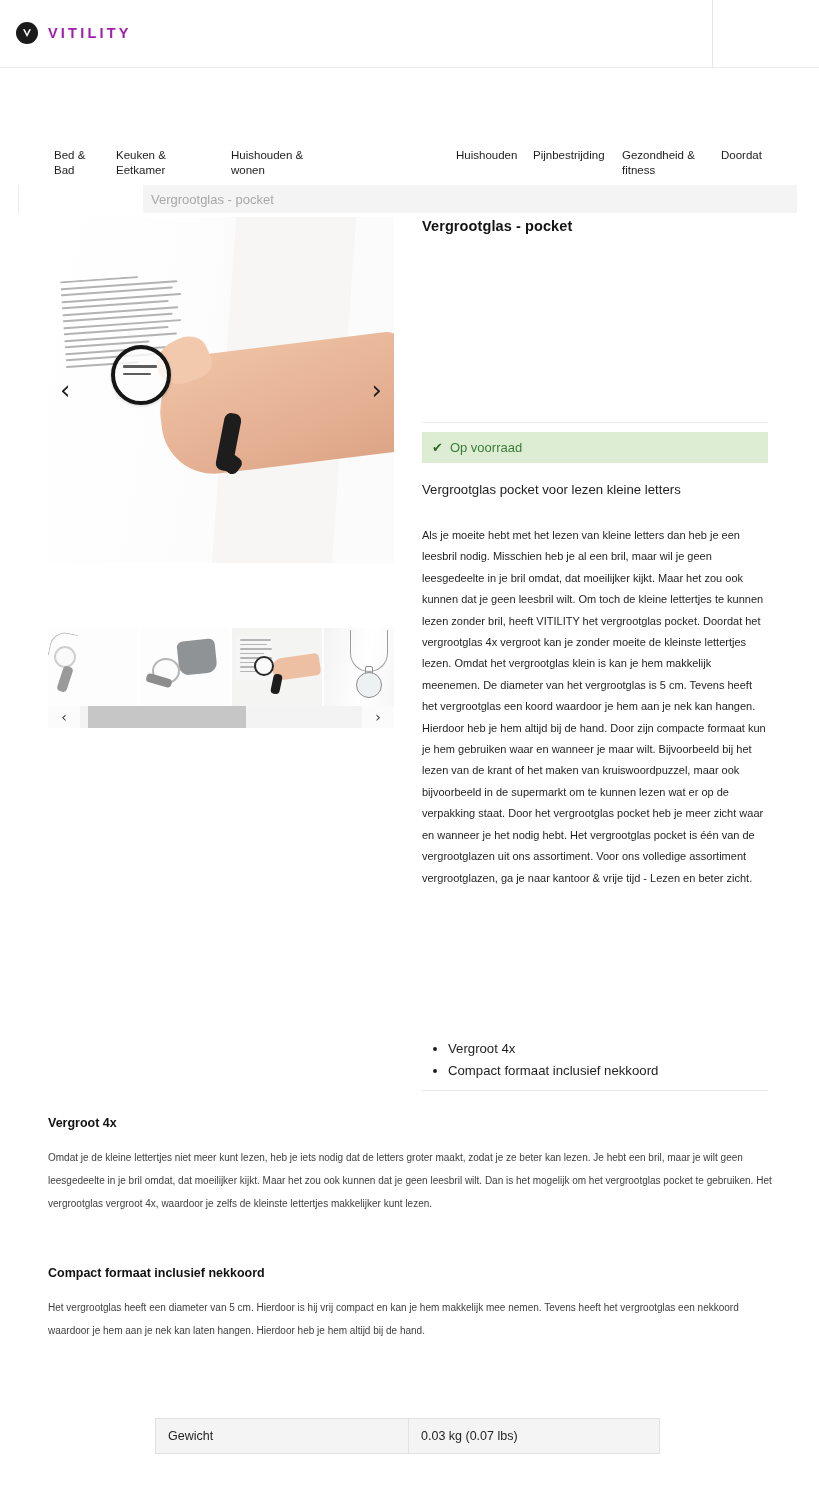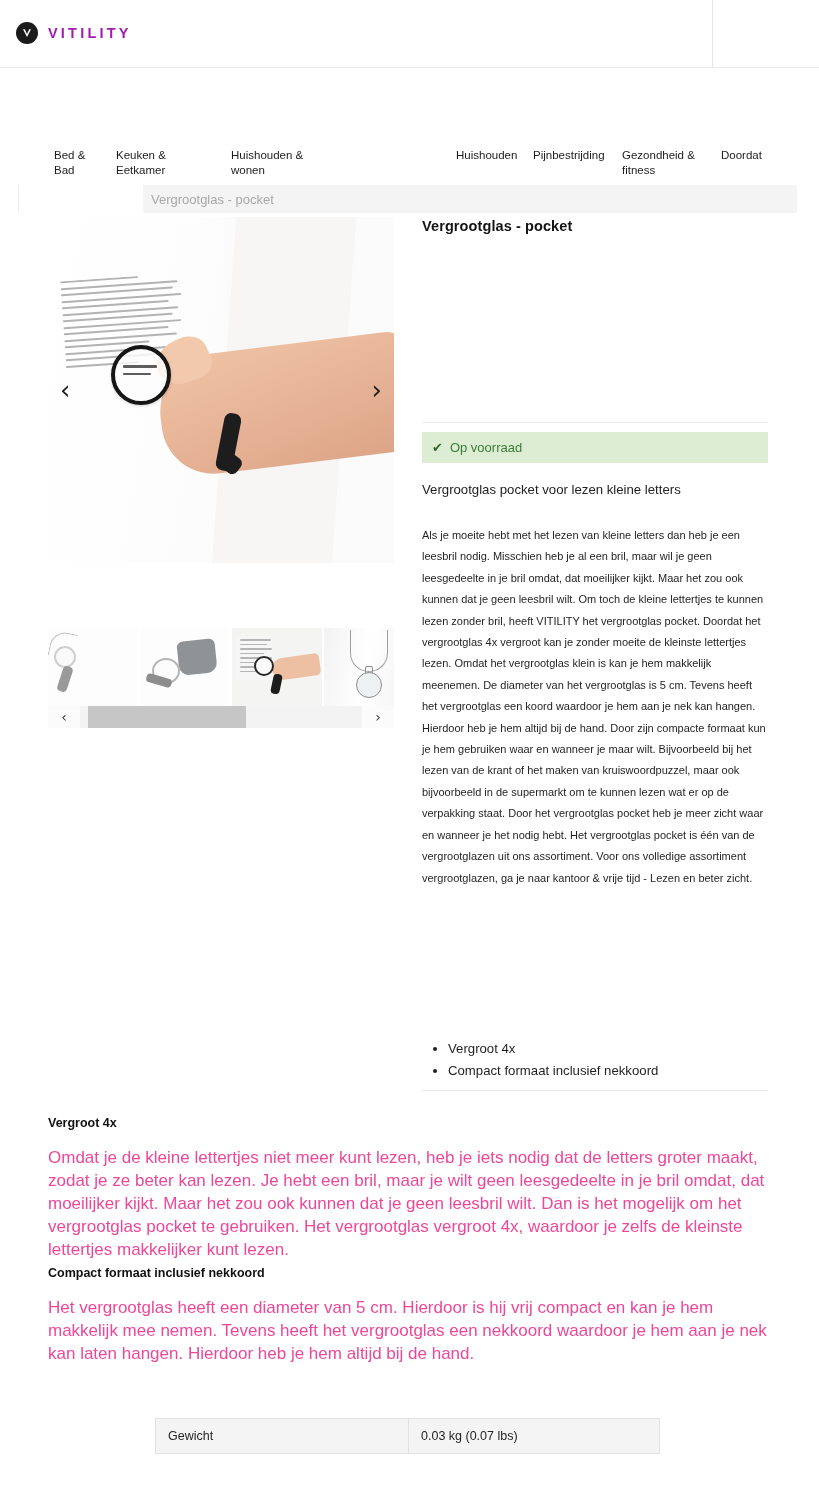--- a/index.html
+++ b/index.html
@@ -420,23 +420,23 @@
     font-family: "Liberation Sans Narrow", "Liberation Sans", sans-serif;
   }
   .section h3 {
     margin: 0 0 16px 0;
     font-size: 12.5px;
     font-weight: bold;
     color: #111111;
   }
   .section p {
     margin: 0;
-    font-size: 17px;
+    font-size: 10px;
     line-height: 23px;
-    color: #ec4899;
+    color: #404040;
   }
   .sec-a { top: 1116px; }
   .sec-b { top: 1266px; }
 
   
   .spec-table {
     position: absolute;
     left: 155px; top: 1418px;
     width: 505px;
     border-collapse: collapse;

